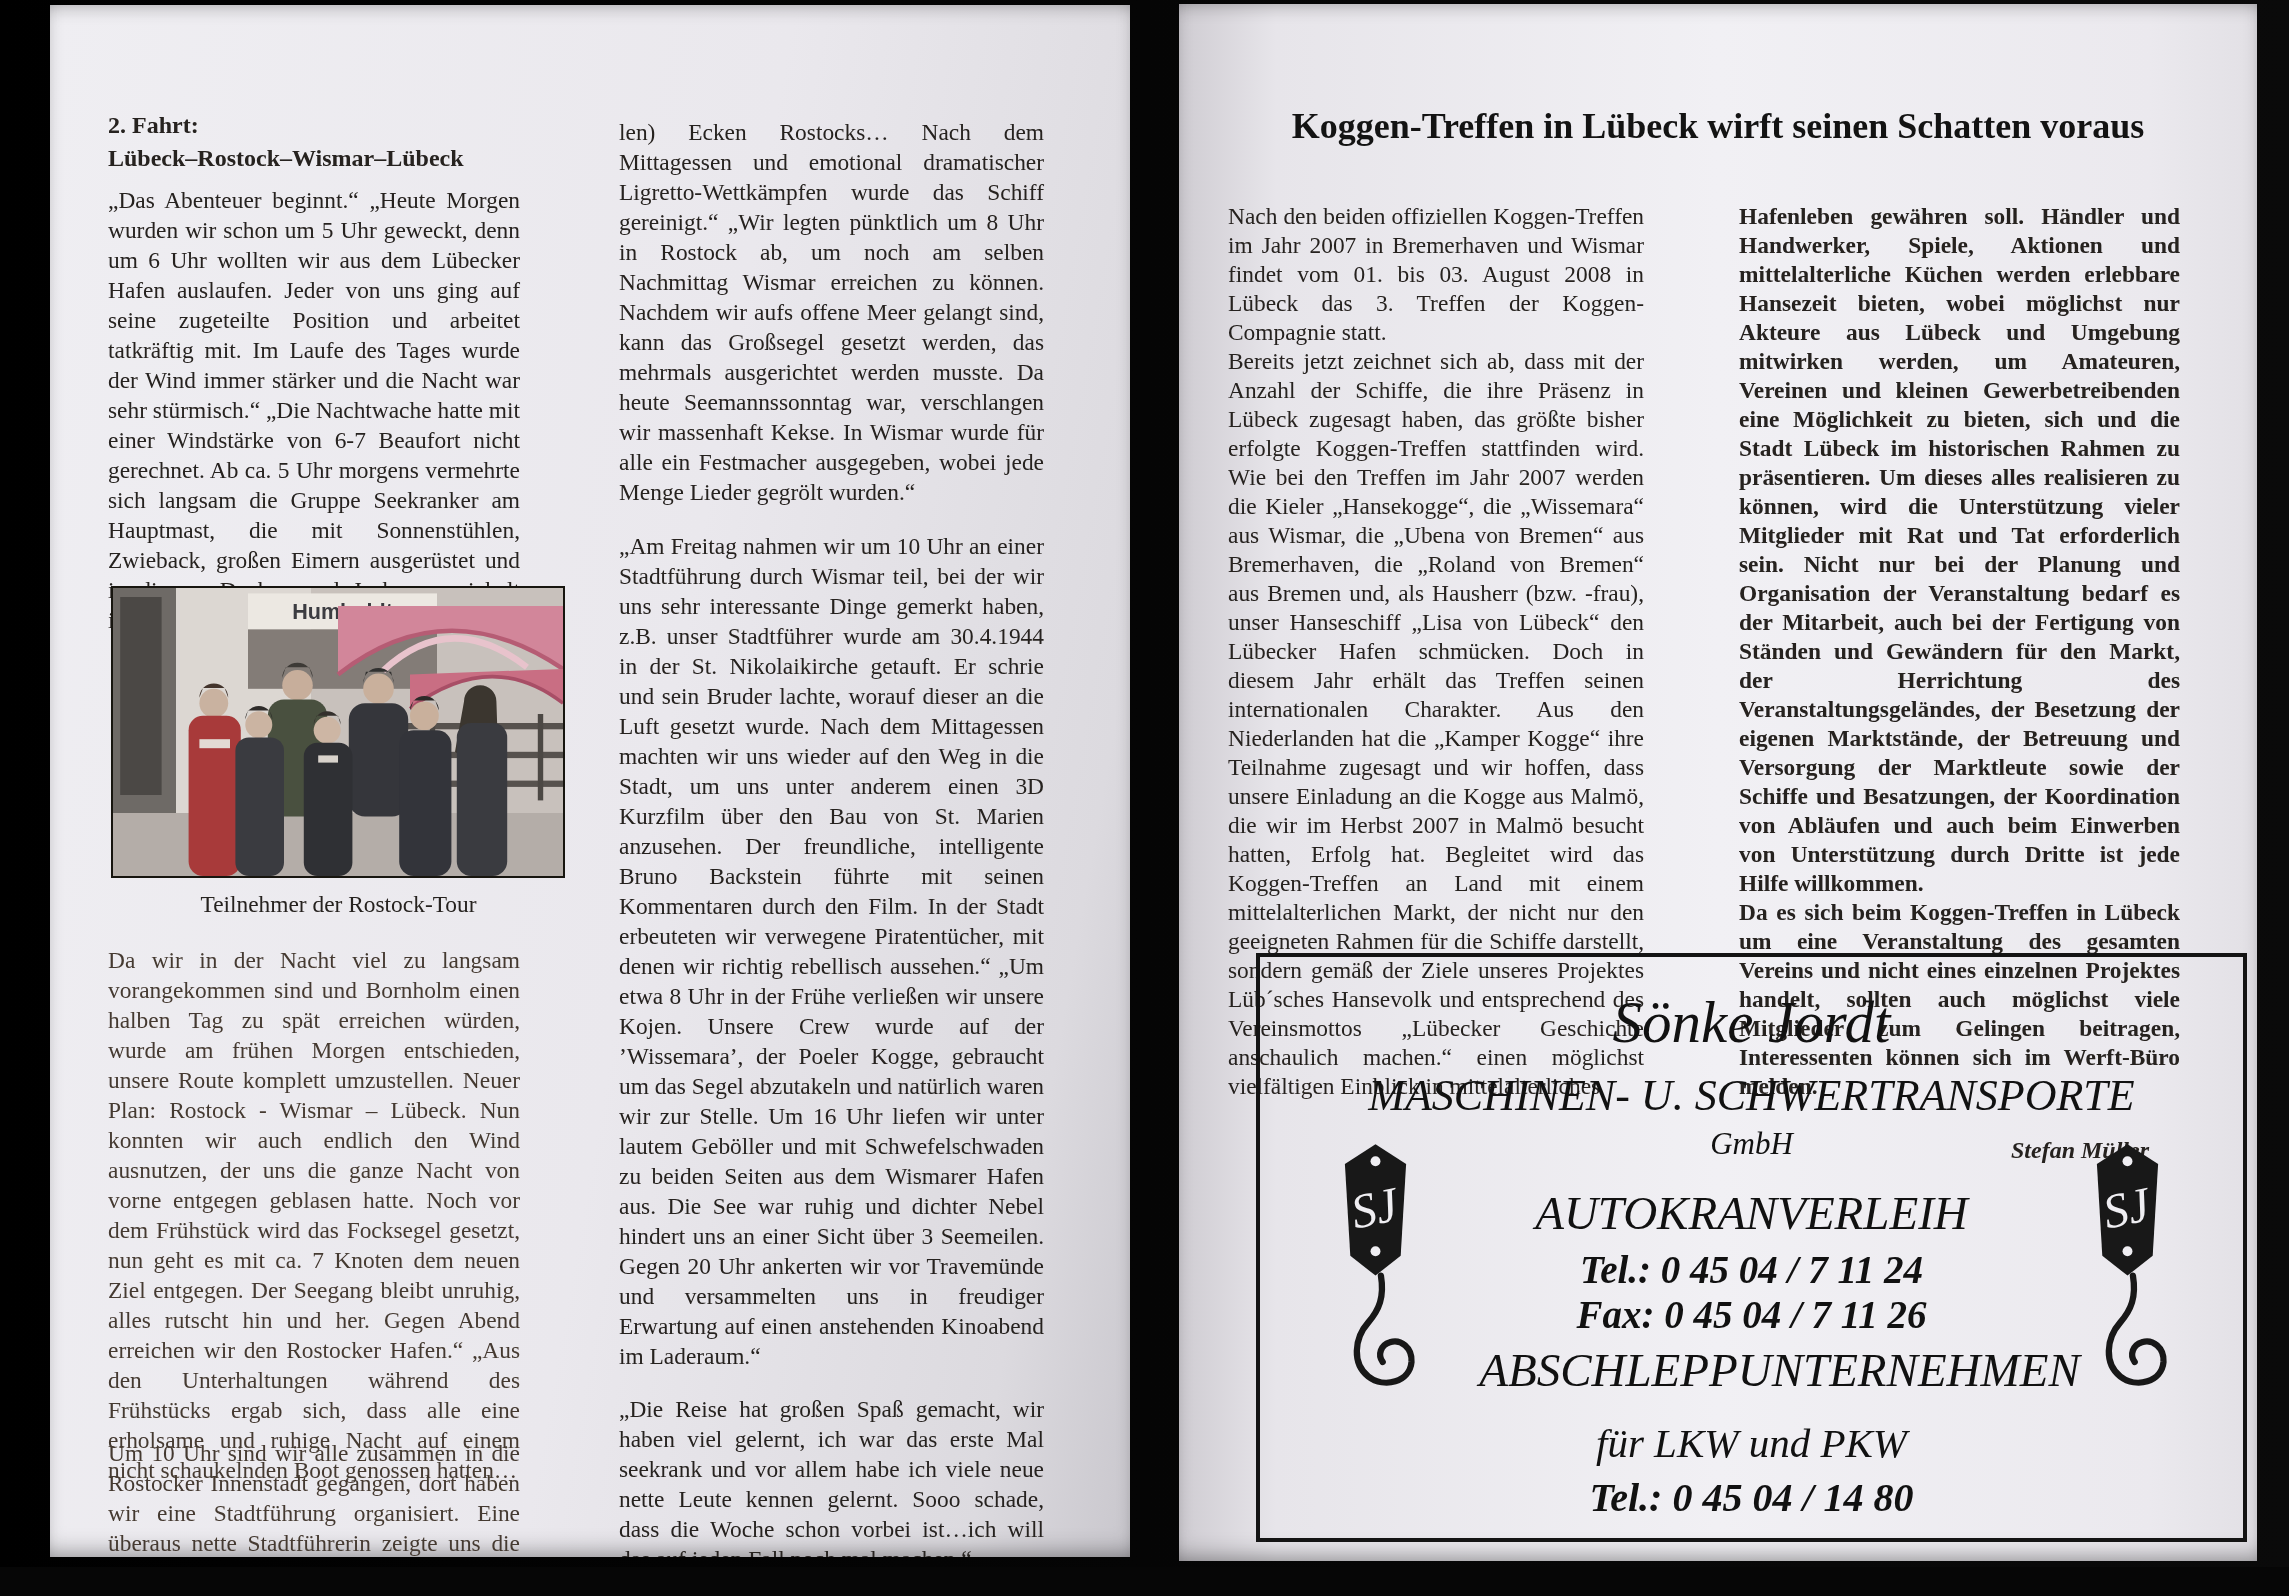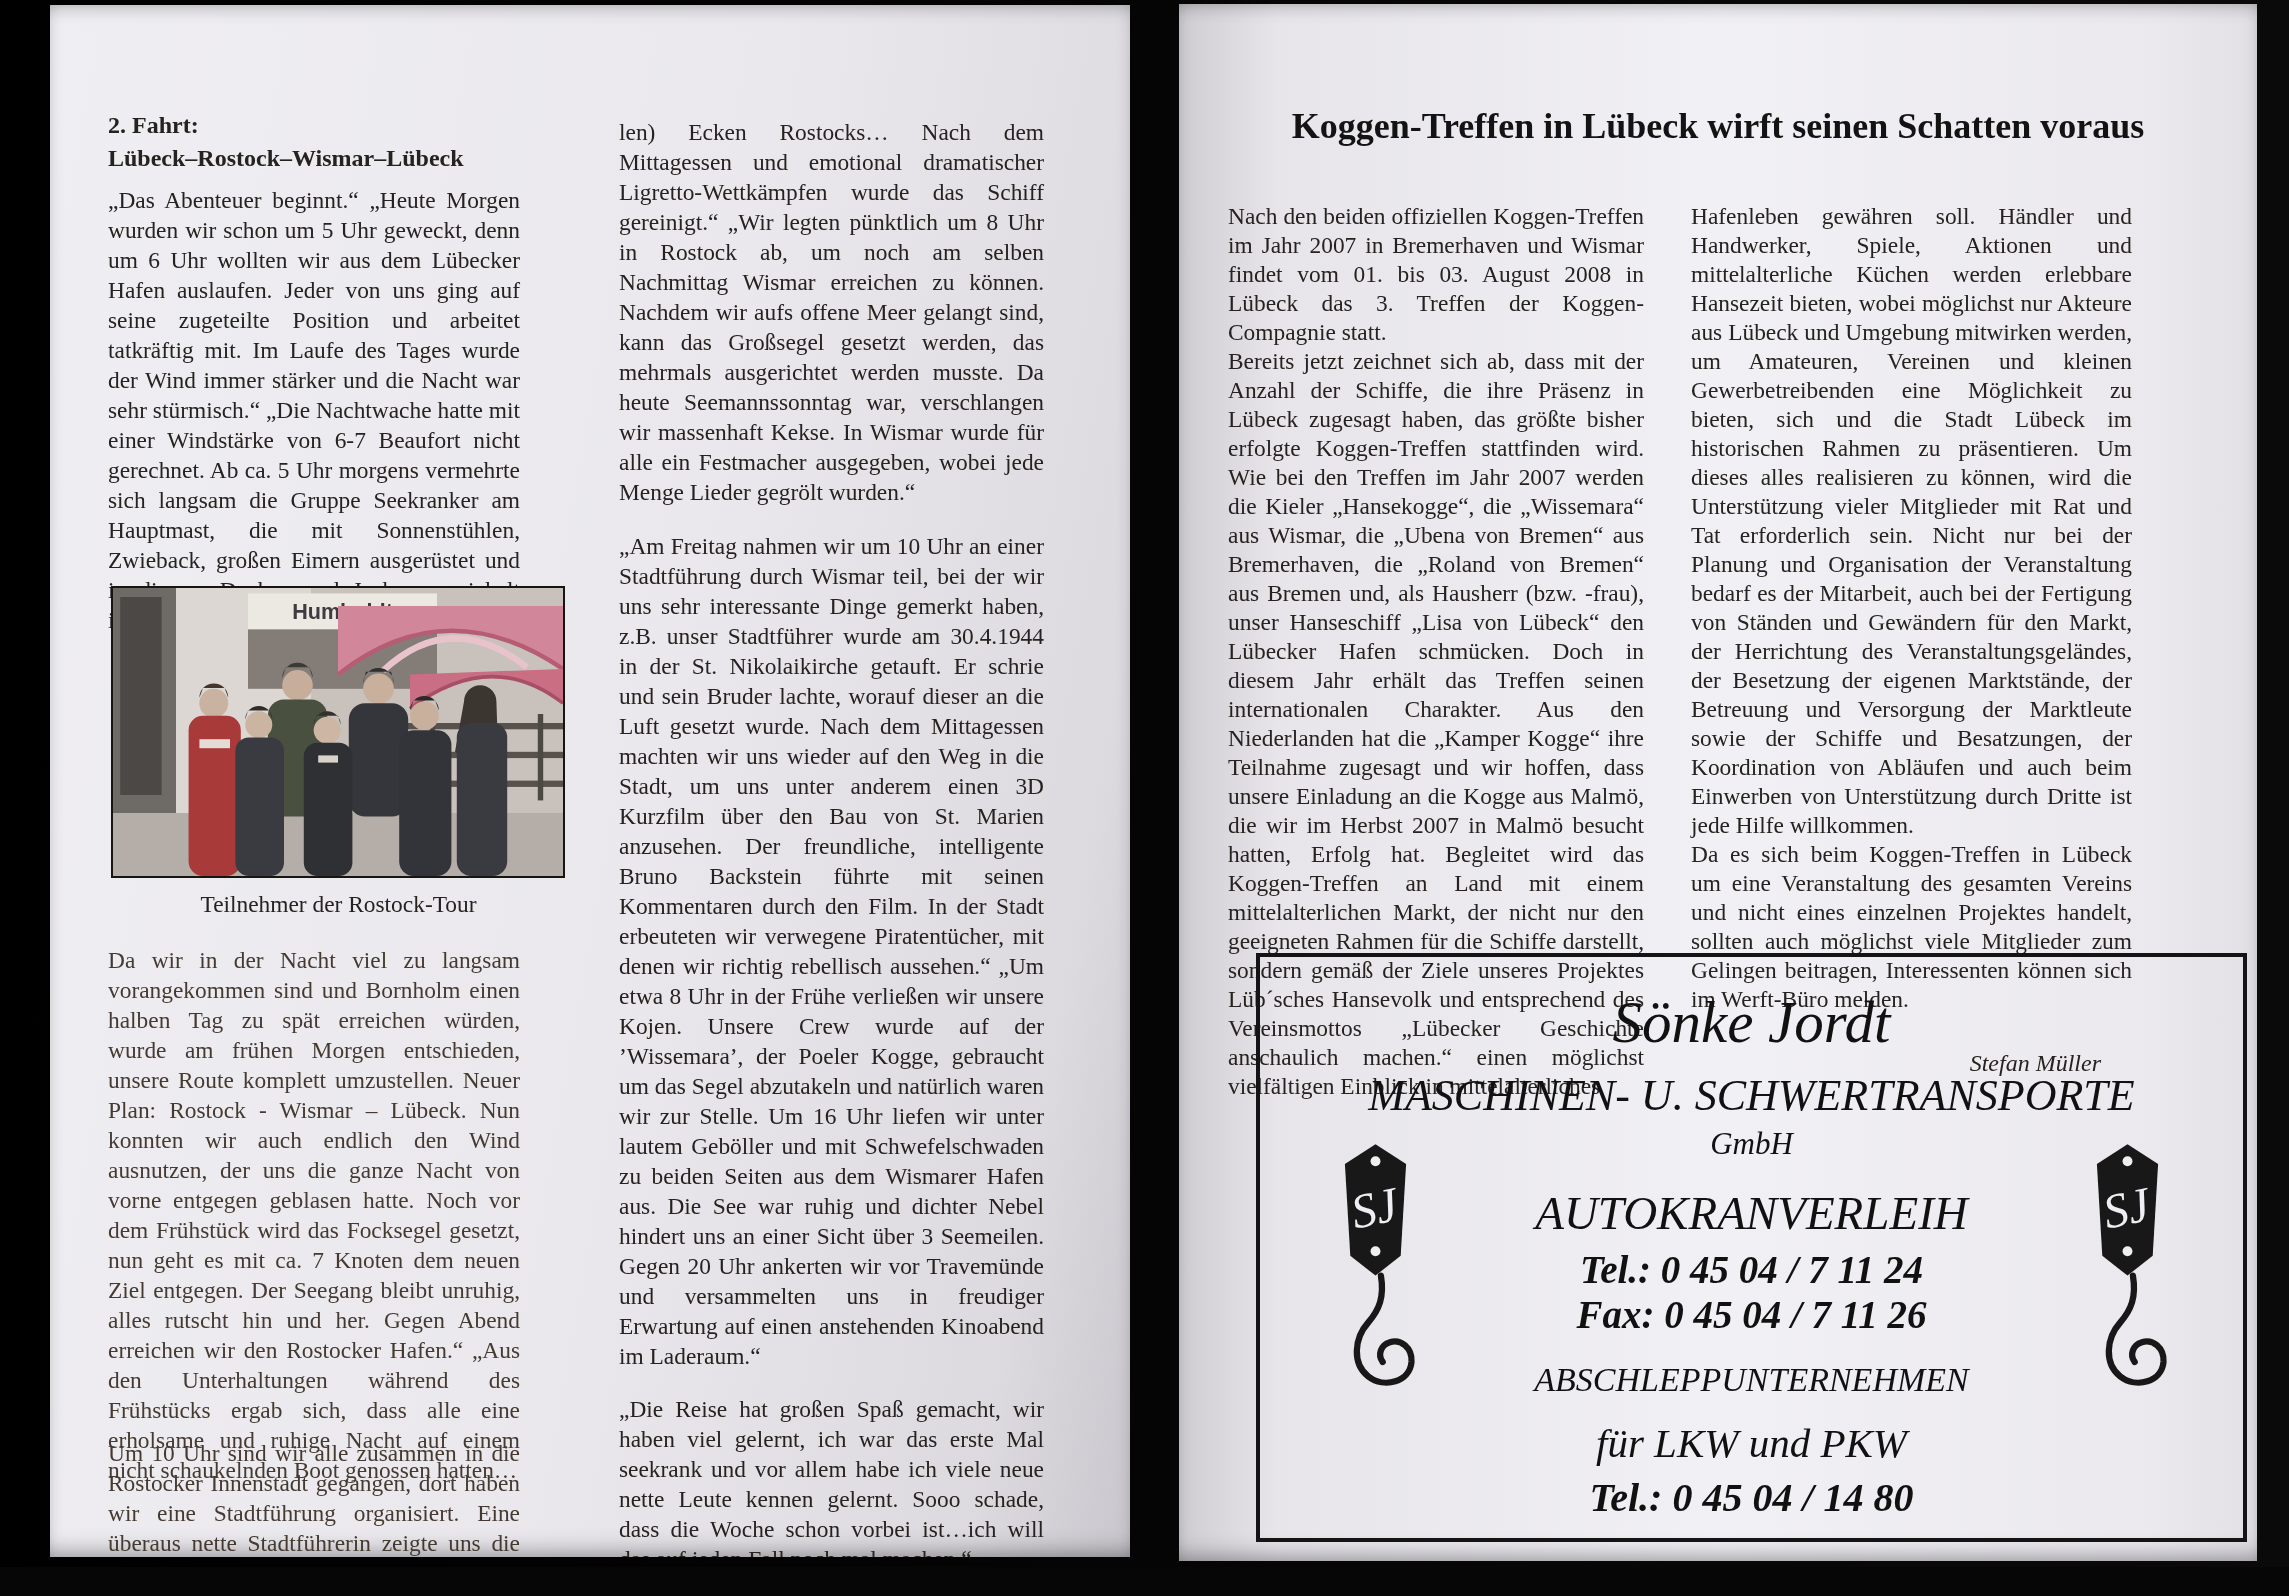--- a/index.html
+++ b/index.html
@@ -24,21 +24,21 @@
   #photo{position:absolute;left:61px;top:581px;width:450px;height:288px;border:2.7px solid #17150f;background:#c8c1bc;}
   
   #ad-box{position:absolute;left:77px;top:949px;width:983px;height:581px;border:4.5px solid #141414;}
   .ad-line{position:absolute;width:100%;text-align:center;font-style:italic;color:#111;}
   .ad-company{top:31px;font-size:59px;}
   .ad-line2{top:113px;font-size:44px;}
   .ad-line3{top:169px;font-size:31px;}
   .ad-svc1{top:229px;font-size:47px;}
   .ad-tel1{top:290px;font-size:39px;font-weight:bold;}
   .ad-fax{top:335px;font-size:39px;font-weight:bold;}
-  .ad-svc2{top:404px;font-size:34px;}
+  .ad-svc2{top:386px;font-size:47px;margin-left:28px;}
   .ad-sub2{top:462px;font-size:41px;}
   .ad-tel2{top:517px;font-size:40px;font-weight:bold;}
   .hook{position:absolute;top:180px;width:101px;height:279px;}
   .hook.left{left:65px;} .hook.right{right:65px;}
 </style>
 </head>
 <body>
 
 <div id="scan">
 
@@ -124,21 +124,21 @@
 
   <div id="right-page" class="page rp">
 
     <div class="headline" style="top:101px;">Koggen-Treffen in Lübeck wirft seinen Schatten voraus</div>
 
     <div class="col tight" style="left:49px;top:198px;width:416px;">
       <p>Nach den beiden offiziellen Koggen-Treffen im Jahr 2007 in Bremerhaven und Wismar findet vom 01. bis 03. August 2008 in Lübeck das 3. Treffen der Koggen-Compagnie statt.</p>
       <p>Bereits jetzt zeichnet sich ab, dass mit der Anzahl der Schiffe, die ihre Präsenz in Lübeck zugesagt haben, das größte bisher erfolgte Koggen-Treffen stattfinden wird. Wie bei den Treffen im Jahr 2007 werden die Kieler „Hansekogge“, die „Wissemara“ aus Wismar, die „Ubena von Bremen“ aus Bremerhaven, die „Roland von Bremen“ aus Bremen und, als Hausherr (bzw. -frau), unser Hanseschiff „Lisa von Lübeck“ den Lübecker Hafen schmücken. Doch in diesem Jahr erhält das Treffen seinen internationalen Charakter. Aus den Niederlanden hat die „Kamper Kogge“ ihre Teilnahme zugesagt und wir hoffen, dass unsere Einladung an die Kogge aus Malmö, die wir im Herbst 2007 in Malmö besucht hatten, Erfolg hat. Begleitet wird das Koggen-Treffen an Land mit einem mittelalterlichen Markt, der nicht nur den geeigneten Rahmen für die Schiffe darstellt, sondern gemäß der Ziele unseres Projektes Lüb´sches Hansevolk und entsprechend des Vereinsmottos „Lübecker Geschichte anschaulich machen.“ einen möglichst vielfältigen Einblick in mittelalterliches</p>
     </div>
 
-    <div class="col tight" style="left:512px;top:198px;width:441px;">
+    <div class="col tight" style="left:560px;top:198px;width:441px;font-weight:bold;">
       <p>Hafenleben gewähren soll. Händler und Handwerker, Spiele, Aktionen und mittelalterliche Küchen werden erlebbare Hansezeit bieten, wobei möglichst nur Akteure aus Lübeck und Umgebung mitwirken werden, um Amateuren, Vereinen und kleinen Gewerbetreibenden eine Möglichkeit zu bieten, sich und die Stadt Lübeck im historischen Rahmen zu präsentieren. Um dieses alles realisieren zu können, wird die Unterstützung vieler Mitglieder mit Rat und Tat erforderlich sein. Nicht nur bei der Planung und Organisation der Veranstaltung bedarf es der Mitarbeit, auch bei der Fertigung von Ständen und Gewändern für den Markt, der Herrichtung des Veranstaltungsgeländes, der Besetzung der eigenen Marktstände, der Betreuung und Versorgung der Marktleute sowie der Schiffe und Besatzungen, der Koordination von Abläufen und auch beim Einwerben von Unterstützung durch Dritte ist jede Hilfe willkommen.</p>
       <p>Da es sich beim Koggen-Treffen in Lübeck um eine Veranstaltung des gesamten Vereins und nicht eines einzelnen Projektes handelt, sollten auch möglichst viele Mitglieder zum Gelingen beitragen, Interessenten können sich im Werft-Büro melden.</p>
       <div class="signature" style="margin-top:36px;padding-right:31px;">Stefan Müller</div>
     </div>
 
     <div id="ad-box">
       <div class="ad-line ad-company">Sönke Jordt</div>
       <div class="ad-line ad-line2">MASCHINEN- U. SCHWERTRANSPORTE</div>
       <div class="ad-line ad-svc1">AUTOKRANVERLEIH</div>
       <div class="ad-line ad-line3">GmbH</div>

